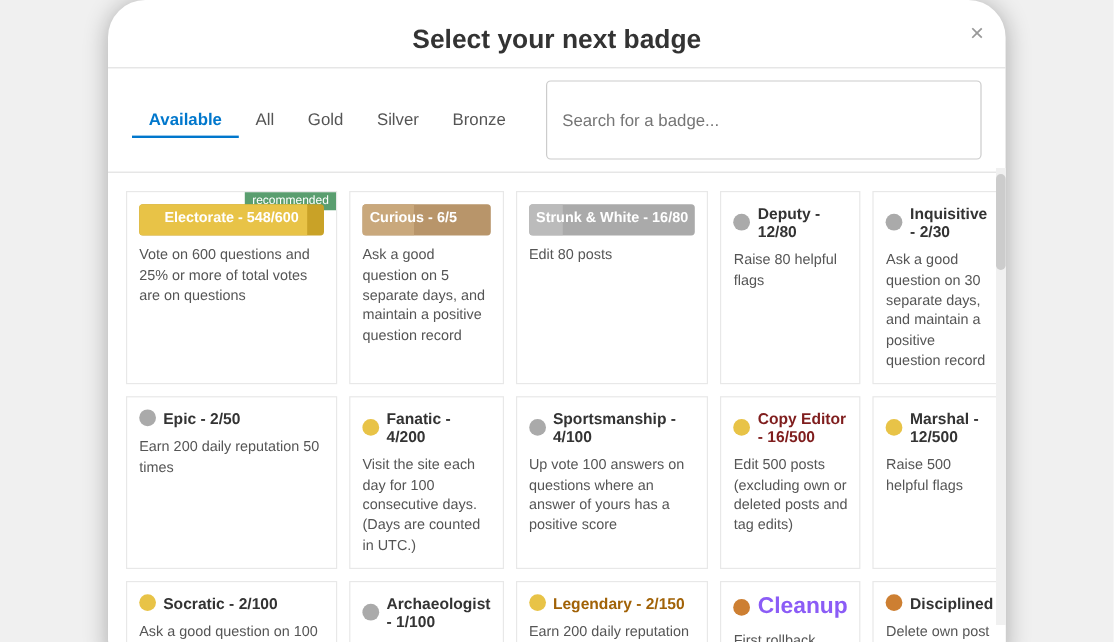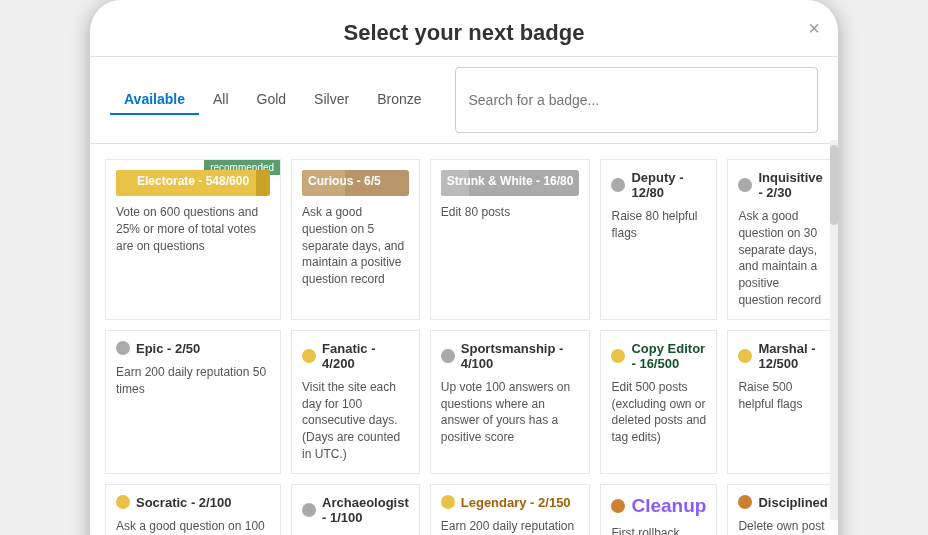--- a/index.html
+++ b/index.html
@@ -203,21 +203,21 @@
       <div class="badge-card">
         <div class="badge-header-small">
           <div style="width: 14px; height: 14px; border-radius: 50%; background: rgb(170, 170, 170); flex-shrink: 0;"></div>
           <span style="font-size: 13px; font-weight: bold; color: rgb(51, 51, 51);">Sportsmanship - 4/100</span>
         </div>
         <div class="badge-desc">Up vote 100 answers on questions where an answer of yours has a positive score</div>
       </div>
       <div class="badge-card">
         <div class="badge-header-small">
           <div style="width: 14px; height: 14px; border-radius: 50%; background: rgb(232, 195, 71); flex-shrink: 0;"></div>
-          <span style="font-size: 13px; font-weight: bold; color: #14532d;">Copy Editor - 16/500</span>
+          <span style="font-size: 13px; font-weight: bold; color: #7f1d1d;">Copy Editor - 16/500</span>
         </div>
         <div class="badge-desc">Edit 500 posts (excluding own or deleted posts and tag edits)</div>
       </div>
       <div class="badge-card">
         <div class="badge-header-small">
           <div style="width: 14px; height: 14px; border-radius: 50%; background: rgb(232, 195, 71); flex-shrink: 0;"></div>
           <span style="font-size: 13px; font-weight: bold; color: rgb(51, 51, 51);">Marshal - 12/500</span>
         </div>
         <div class="badge-desc">Raise 500 helpful flags</div>
       </div>

